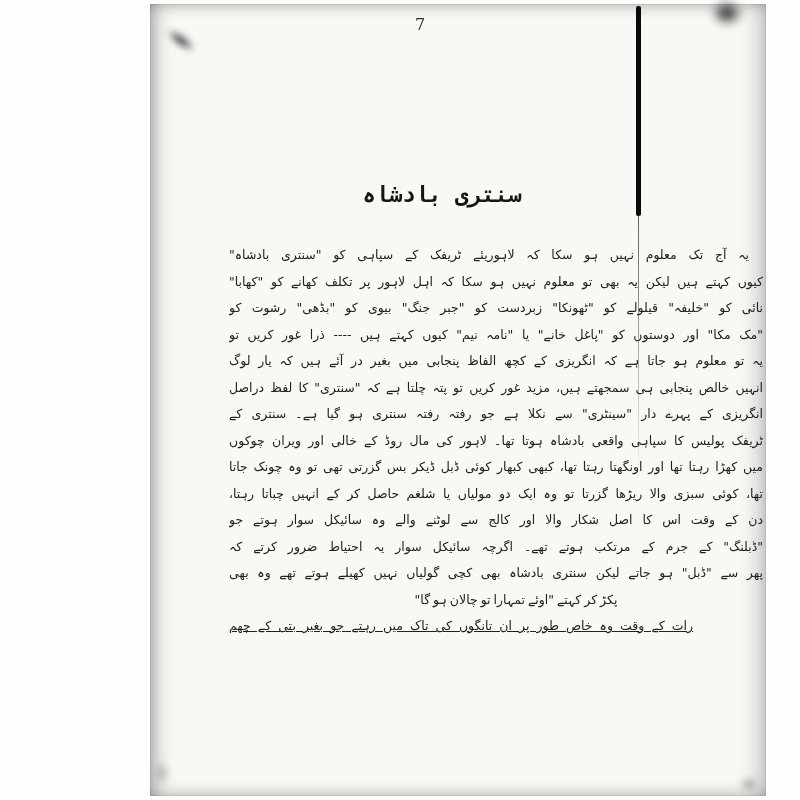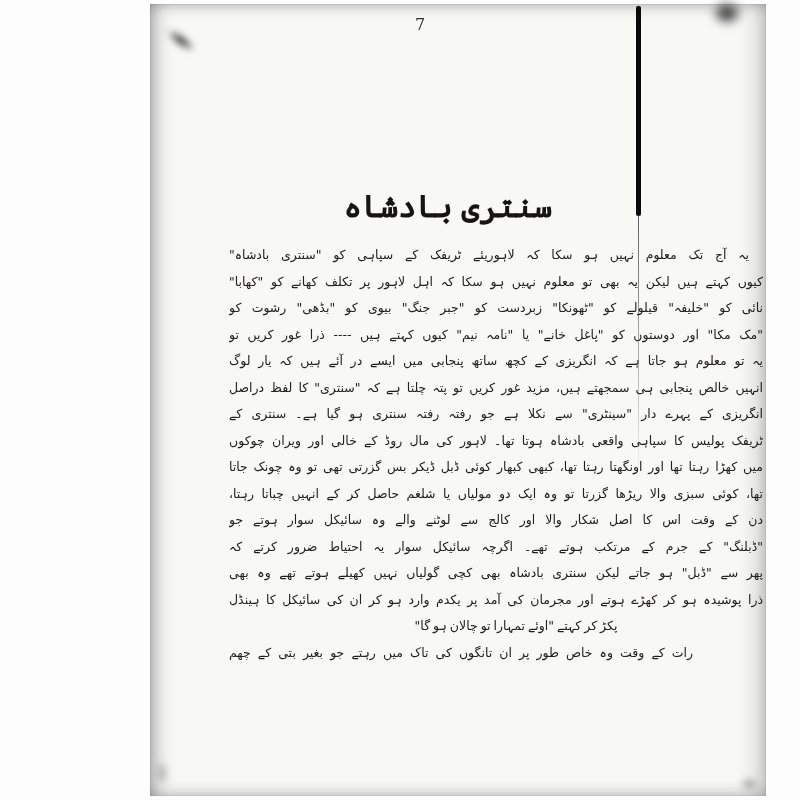--- a/index.html
+++ b/index.html
@@ -19,42 +19,42 @@
       inset 0 10px 16px -10px rgba(90,90,90,0.35),
       inset 0 -12px 18px -12px rgba(90,90,90,0.28);
   }
   .pageno{
     position:absolute;left:258px;top:11px;width:24px;
     text-align:center;
     font-family:"DejaVu Serif","Liberation Serif",serif;
     font-size:16px;color:#2e2e2c;
   }
   .title{
-    position:absolute;left:0;top:168px;width:100%;margin:16px;
+    position:absolute;left:0;top:168px;width:100%;margin:10px;
     text-align:center;transform:translateX(-26px);
-    font-family:Liberation Sans, sans-serif;
-    font-size:31px;font-weight:600;color:#161512;
+    font-family:Liberation Mono, monospace;
+    font-size:22px;font-weight:600;color:#161512;
     direction:rtl;
   }
   .text{
     position:absolute;left:35px;top:238px;width:534px;
     direction:rtl;
     color:#23211e;
     font-size:12.5px;
     letter-spacing:-0.2px;
     word-spacing:-1px;
     margin-left:44px;
   }
   .t-line{
     height:26.5px;line-height:26.5px;overflow:hidden;
     text-align:justify;text-align-last:justify;
   }
   .t-line.first{padding-left:0;padding-right:14px;}
   .t-line.dialog{text-align:center;text-align-last:center;padding-left:40px;}
-  .t-line.para-indent{padding-right:70px;}
+  .t-line.para-indent{padding-right:70px;text-decoration:underline;}
   
   .crease{
     position:absolute;left:486px;top:2px;width:4.5px;height:210px;
     background:#0a0a0a;border-radius:2px;
     filter:blur(0.6px);
   }
   .crease:after{
     content:"";position:absolute;left:1.5px;top:208px;width:1.6px;height:265px;
     background:linear-gradient(to bottom,rgba(45,45,45,0.75),rgba(90,90,90,0.45) 55%,rgba(120,120,120,0));
   }
@@ -86,30 +86,29 @@
 <div class="page">
   <div class="pageno">7</div>
 
   <h1 class="title">سنتری بادشاہ</h1>
 
   <div class="text" dir="rtl" lang="ur">
     <div class="t-line first">یہ آج تک معلوم نہیں ہو سکا کہ لاہوریئے ٹریفک کے سپاہی کو "سنتری بادشاہ"</div>
     <div class="t-line">کیوں کہتے ہیں لیکن یہ بھی تو معلوم نہیں ہو سکا کہ اہل لاہور پر تکلف کھانے کو "کھابا"</div>
     <div class="t-line">نائی کو "خلیفہ" قیلولے کو "ٹھونکا" زبردست کو "جبر جنگ" بیوی کو "بڈھی" رشوت کو</div>
     <div class="t-line">"مک مکا" اور دوستوں کو "پاغل خانے" یا "نامہ نیم" کیوں کہتے ہیں ---- ذرا غور کریں تو</div>
-    <div class="t-line">یہ تو معلوم ہو جاتا ہے کہ انگریزی کے کچھ ساتھ پنجابی میں ایسے در آئے ہیں کہ یار لوگ</div>
+    <div class="t-line">یہ تو معلوم ہو جاتا ہے کہ انگریزی کے کچھ الفاظ پنجابی میں بغیر در آئے ہیں کہ یار لوگ</div>
     <div class="t-line">انہیں خالص پنجابی ہی سمجھتے ہیں، مزید غور کریں تو پتہ چلتا ہے کہ "سنتری" کا لفظ دراصل</div>
     <div class="t-line">انگریزی کے پہرے دار "سینٹری" سے نکلا ہے جو رفتہ رفتہ سنتری ہو گیا ہے۔ سنتری کے</div>
     <div class="t-line">ٹریفک پولیس کا سپاہی واقعی بادشاہ ہوتا تھا۔ لاہور کی مال روڈ کے خالی اور ویران چوکوں</div>
     <div class="t-line">میں کھڑا رہتا تھا اور اونگھتا رہتا تھا، کبھی کبھار کوئی ڈبل ڈیکر بس گزرتی تھی تو وہ چونک جاتا</div>
     <div class="t-line">تھا، کوئی سبزی والا ریڑھا گزرتا تو وہ ایک دو مولیاں یا شلغم حاصل کر کے انہیں چباتا رہتا،</div>
     <div class="t-line">دن کے وقت اس کا اصل شکار والا اور کالج سے لوٹنے والے وہ سائیکل سوار ہوتے جو</div>
     <div class="t-line">"ڈبلنگ" کے جرم کے مرتکب ہوتے تھے۔ اگرچہ سائیکل سوار یہ احتیاط ضرور کرتے کہ</div>
     <div class="t-line">پھر سے "ڈبل" ہو جاتے لیکن سنتری بادشاہ بھی کچی گولیاں نہیں کھیلے ہوتے تھے وہ بھی</div>
-    <div class="t-line">ذرا پوشیدہ ہو کر کھڑے ہوتے اور مجرمان کی آمد پر یکدم وارد ہو کر ان کی سائیکل کا ہینڈل</div>
     <div class="t-line dialog">پکڑ کر کہتے "اوئے تمہارا تو چالان ہو گا"</div>
     <div class="t-line para-indent">رات کے وقت وہ خاص طور پر ان تانگوں کی تاک میں رہتے جو بغیر بتی کے چھم</div>
   </div>
 
   <div class="crease"></div>
   <div class="smudge tl"></div>
   <div class="smudge tr"></div>
   <div class="smudge br"></div>
   <div class="smudge bl"></div>
 </div>

